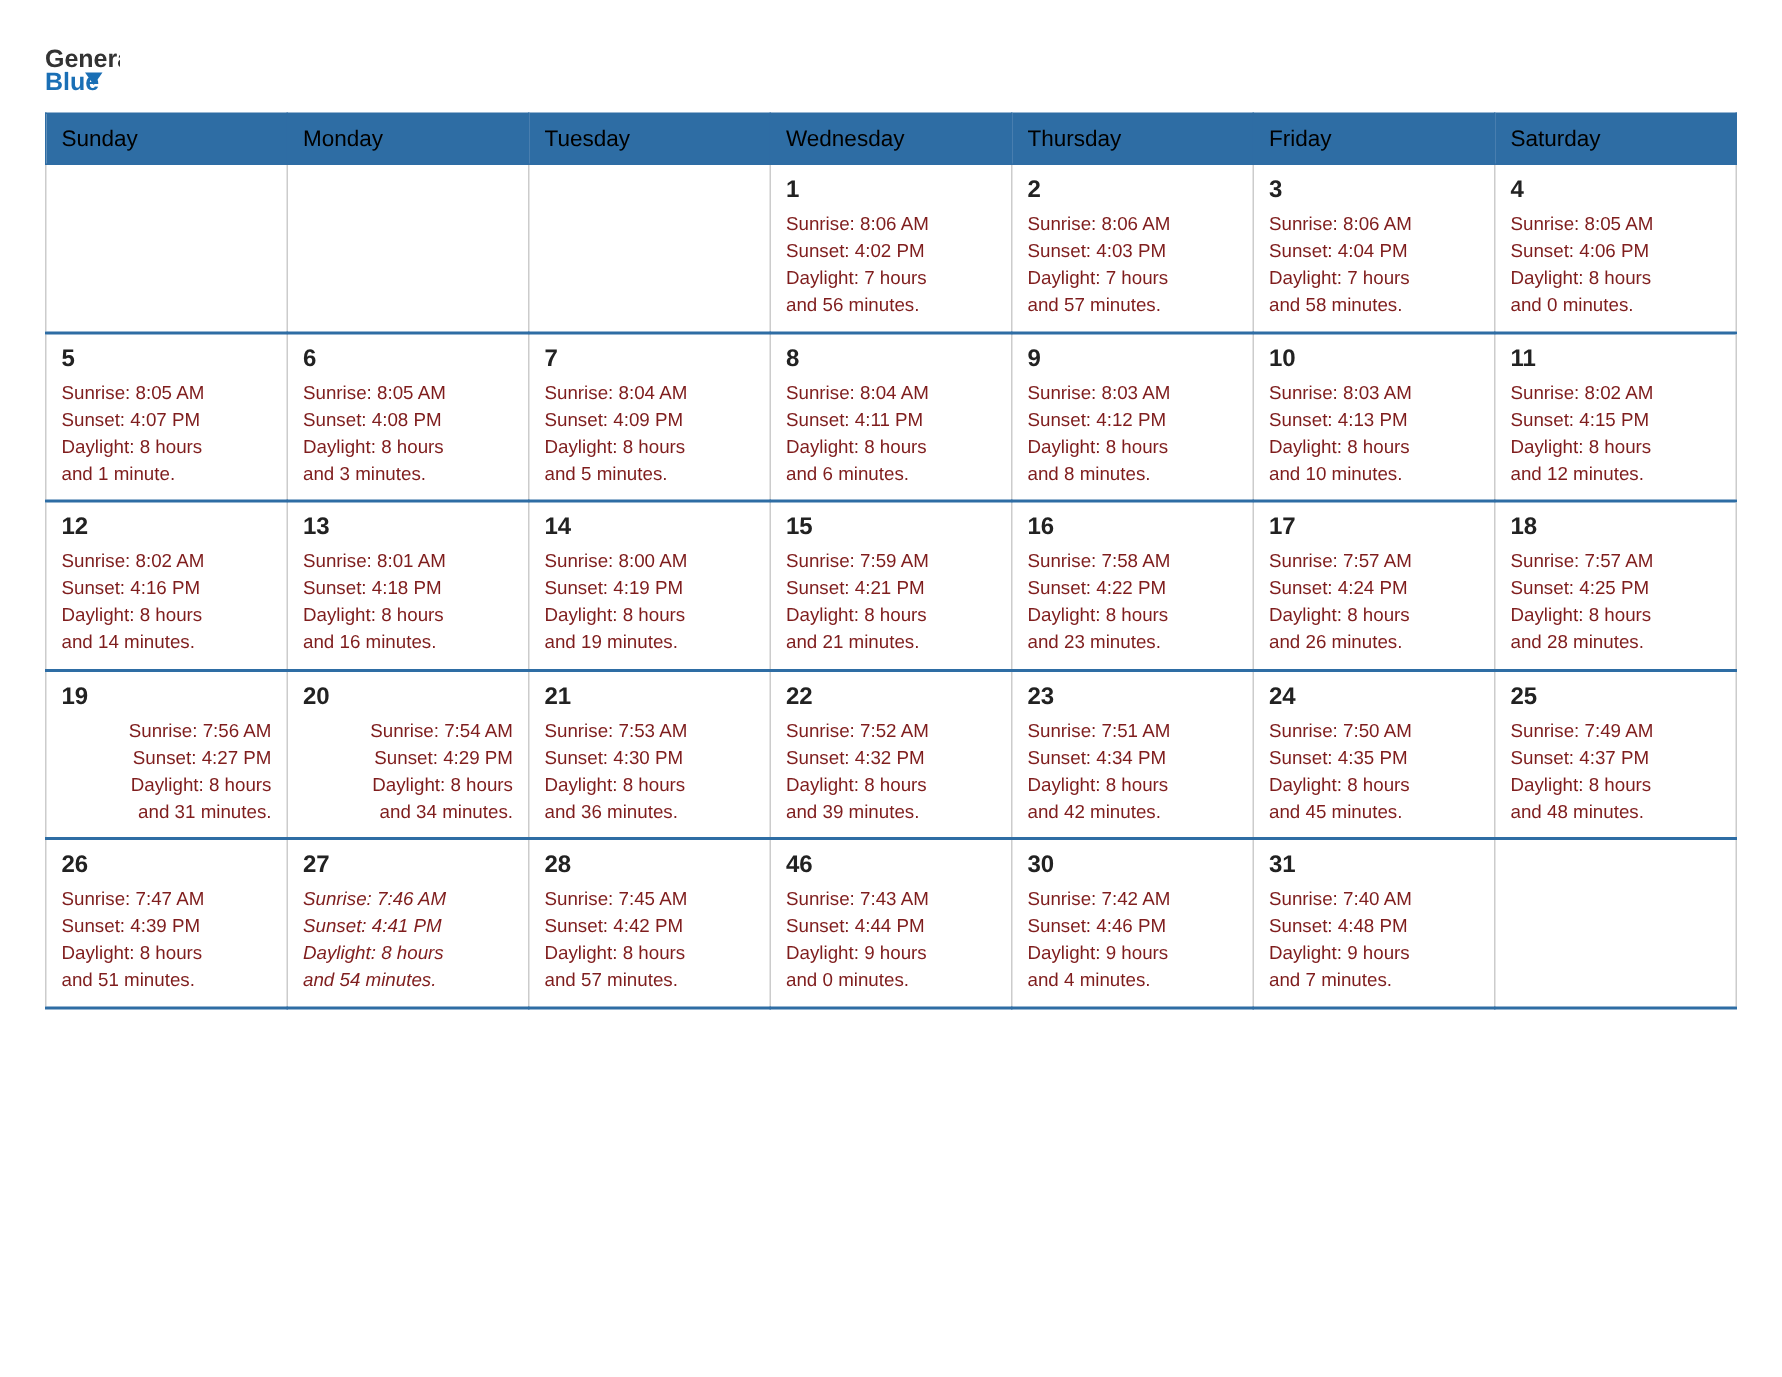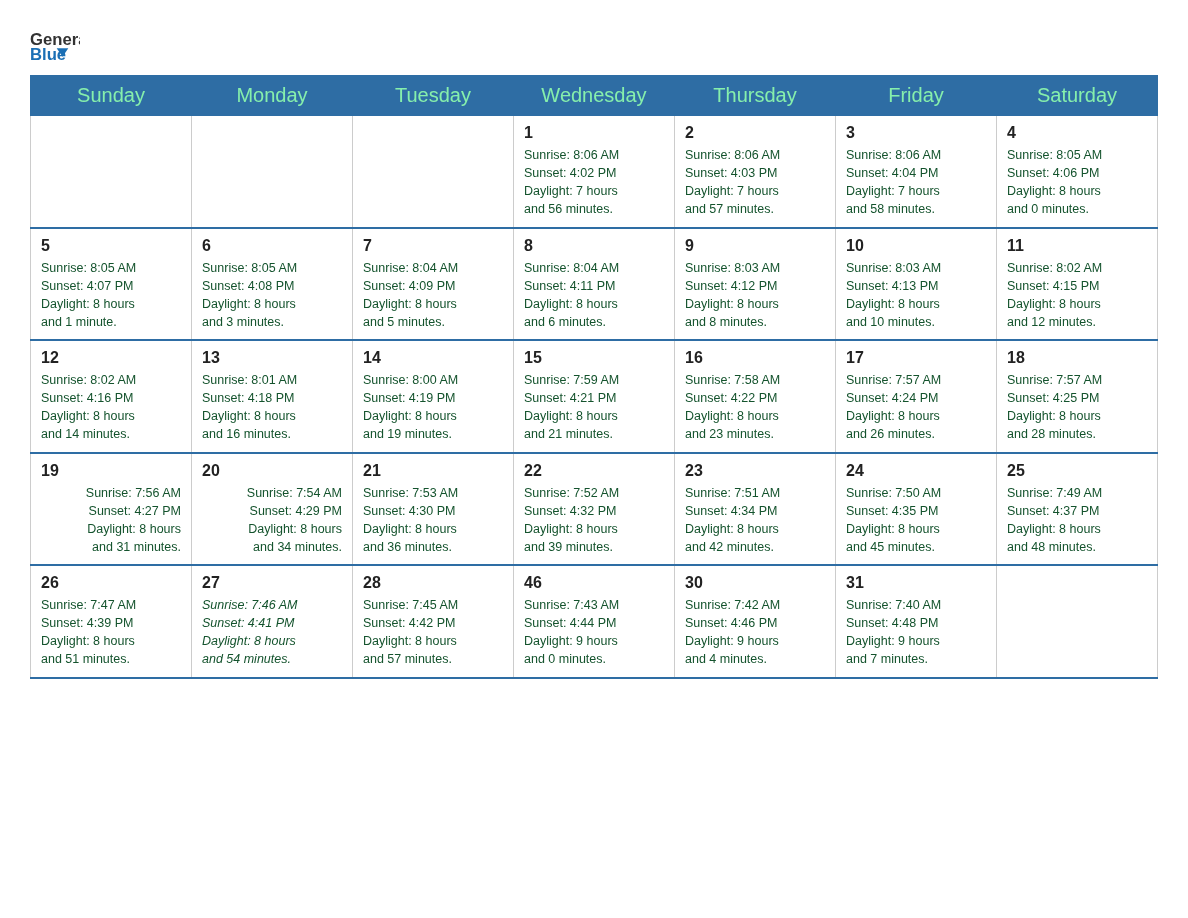--- a/index.html
+++ b/index.html
@@ -41,25 +41,25 @@
       color: #333;
       margin-top: 4px;
     }
     table {
       width: 100%;
       border-collapse: collapse;
       margin-top: 8px;
     }
     thead tr th {
       background-color: #2e6da4;
-      color: #86efac;
-      font-size: 20px;
+      color: #000000;
+      font-size: 15px;
       font-weight: normal;
       padding: 8px 10px;
-      text-align: center;
+      text-align: left;
       border: 1px solid #2e6da4;
     }
     tbody tr td {
       vertical-align: top;
       padding: 8px 10px;
       border: 1px solid #ccc;
       font-size: 13px;
       color: #333;
       width: 14.28%;
       min-height: 90px;
@@ -67,21 +67,21 @@
     }
     .day-number {
       font-size: 16px;
       font-weight: bold;
       color: #222;
       display: block;
       margin-bottom: 4px;
     }
     .day-info {
       font-size: 12.5px;
-      color: #14532d;
+      color: #7f1d1d;
       line-height: 1.45;
     }
     tbody tr {
       border-bottom: 2px solid #2e6da4;
     }
     tbody tr td:first-child {
       border-left: 1px solid #ccc;
     }
     .empty-cell {
       background: #fff;

